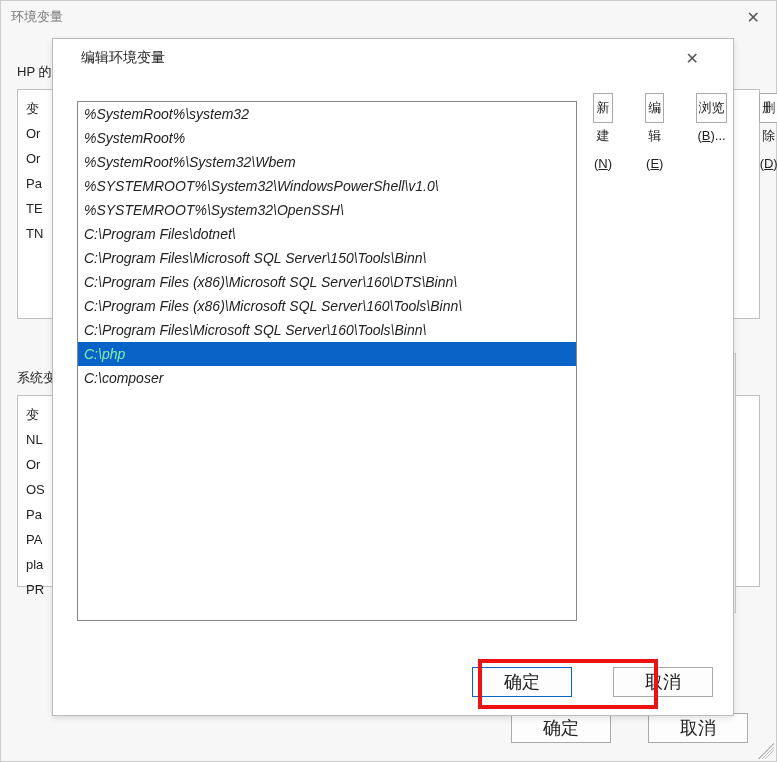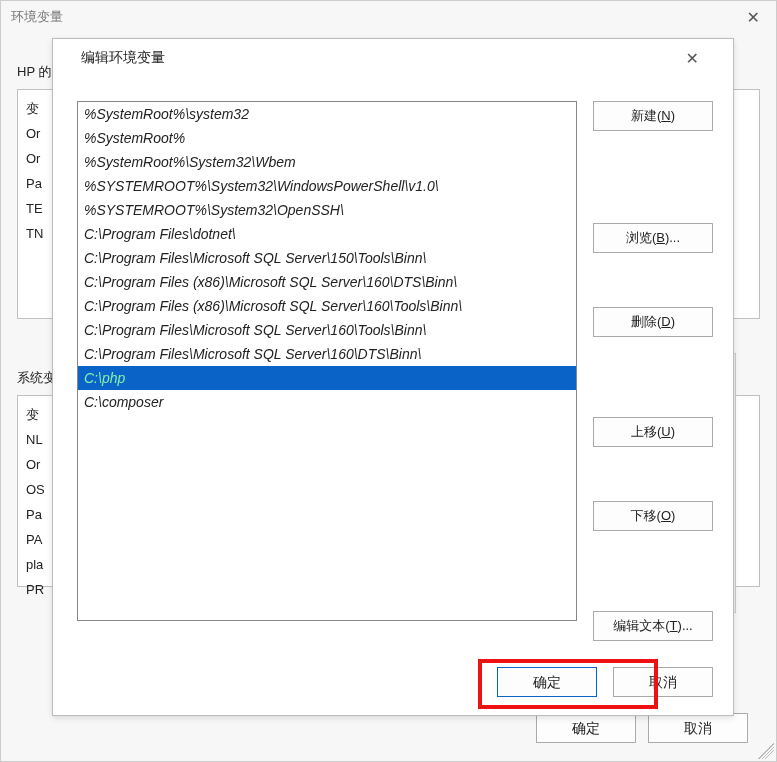--- a/index.html
+++ b/index.html
@@ -58,23 +58,24 @@
     gap: 12px;
   }
   .btn {
     display: inline-block;
     min-width: 88px;
     height: 28px;
     line-height: 26px;
     text-align: center;
     border: 1px solid #aaa;
     background: #fdfdfd;
-    font-size: 14px;
-    color: #222;
-    cursor: default;
+    font-size: 18px;
+    color: #222;
+    cursor: default;
+    margin-left: 25px;
   }
   .btn.wide { min-width: 100px; height: 30px; line-height: 28px;}
   .grip {
     position: absolute;
     right: 2px; bottom: 2px;
     width: 16px; height: 16px;
     background:
       linear-gradient(135deg, transparent 50%, #bbb 50%, #bbb 55%, transparent 55%,
                       transparent 60%, #bbb 60%, #bbb 65%, transparent 65%,
                       transparent 70%, #bbb 70%, #bbb 75%, transparent 75%);
@@ -122,24 +123,24 @@
     overflow: hidden;
     text-overflow: ellipsis;
     cursor: default;
   }
   .listbox .item.selected {
     background: #0a63c7;
     color: #86efac;
   }
   .side-buttons {
     position: absolute;
-    left: 540px; top: 24px;
+    left: 540px; top: 16px;
     width: 120px;
     display: flex;
-    flex-direction: column;
+    flex-direction: row;
     gap: 16px;
   }
   .side-buttons .gap-sm { height: 22px; }
   .side-buttons .gap-lg { height: 48px; }
   .sbtn {
     height: 30px;
     line-height: 28px;
     text-align: center;
     border: 1px solid #aaa;
     background: #fdfdfd;
@@ -238,30 +239,32 @@
         <div class="item">%SystemRoot%\system32</div>
         <div class="item">%SystemRoot%</div>
         <div class="item">%SystemRoot%\System32\Wbem</div>
         <div class="item">%SYSTEMROOT%\System32\WindowsPowerShell\v1.0\</div>
         <div class="item">%SYSTEMROOT%\System32\OpenSSH\</div>
         <div class="item">C:\Program Files\dotnet\</div>
         <div class="item">C:\Program Files\Microsoft SQL Server\150\Tools\Binn\</div>
         <div class="item">C:\Program Files (x86)\Microsoft SQL Server\160\DTS\Binn\</div>
         <div class="item">C:\Program Files (x86)\Microsoft SQL Server\160\Tools\Binn\</div>
         <div class="item">C:\Program Files\Microsoft SQL Server\160\Tools\Binn\</div>
-        <div class="item">C:\Program Files\Microsoft SQL Server\160\DTS\Binn\</div>
         <div class="item selected">C:\php</div>
         <div class="item">C:\composer</div>
       </div>
 
     <div class="side-buttons">
       <div class="sbtn">
         <span>新建(</span><u>N</u><span>)</span>
       </div>
       <div class="gap-sm"></div>
+      <div class="sbtn">
+        <span>编辑(</span><u>E</u><span>)</span>
+      </div>
       <div class="gap-sm"></div>
       <div class="sbtn">
         <span>浏览(</span><u>B</u><span>)...</span>
       </div>
       <div class="gap-sm"></div>
       <div class="sbtn">
         <span>删除(</span><u>D</u><span>)</span>
       </div>
       <div class="gap-lg"></div>
       <div class="sbtn">

